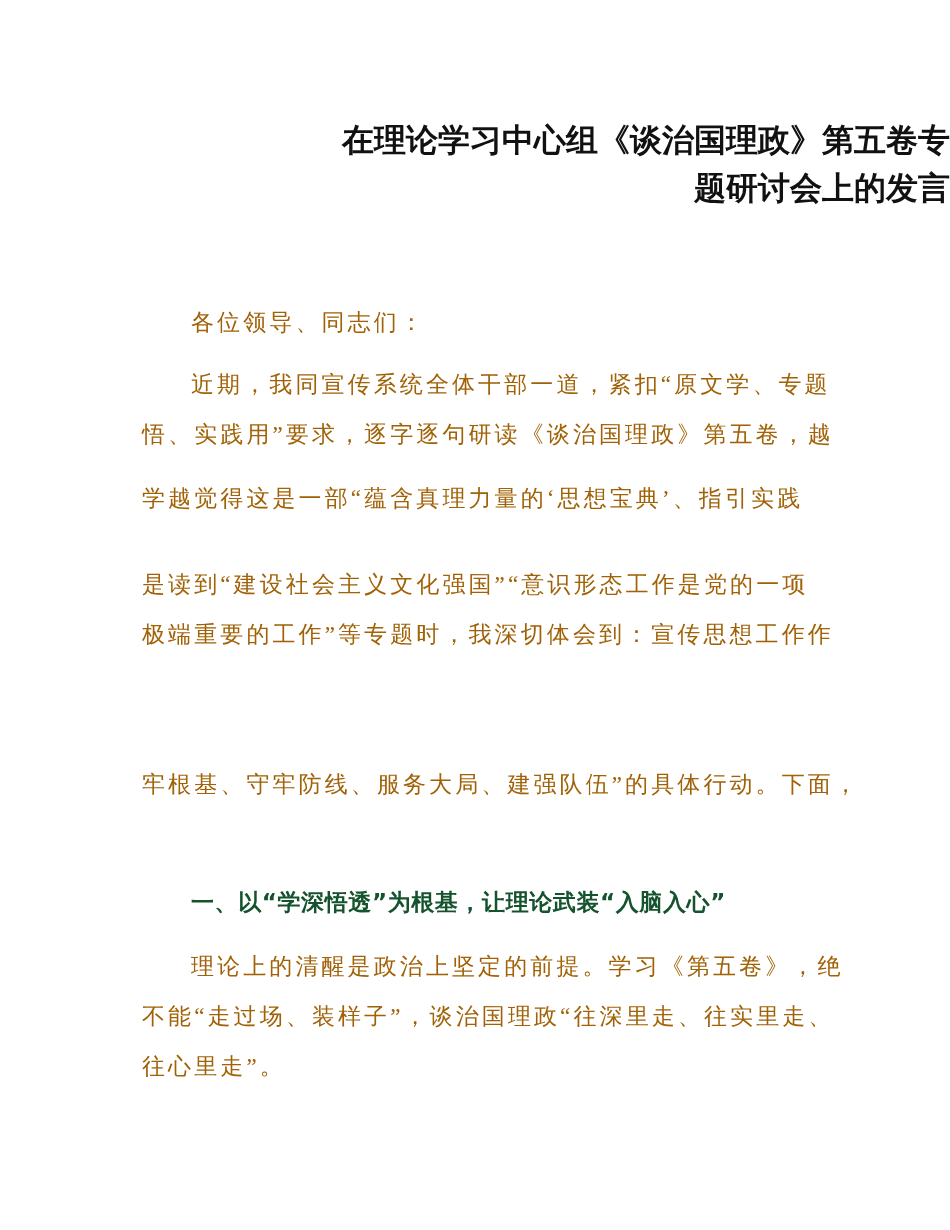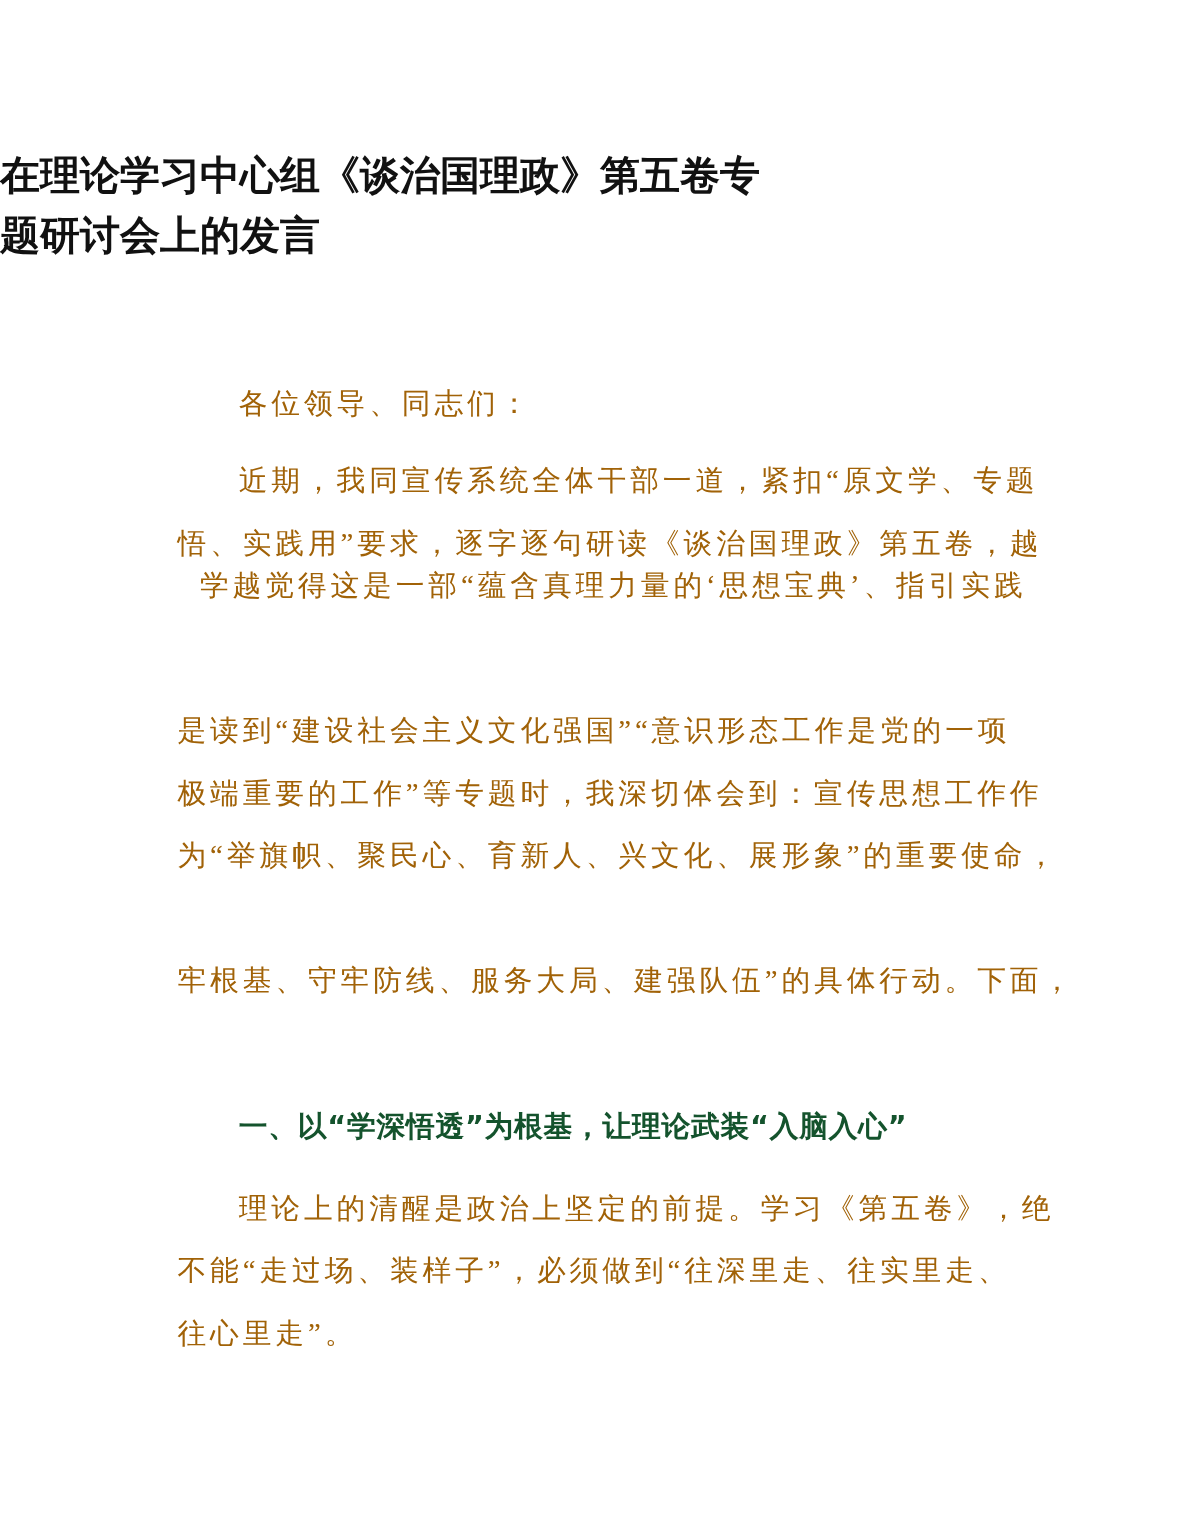--- a/index.html
+++ b/index.html
@@ -17,21 +17,21 @@
     .page {
       position: absolute;
       left: 0; top: 0;
       width: 950px; height: 1230px;
       background: #ffffff;
     }
     .title-line {
       position: absolute;
       left: 0;
       width: 950px;
-      text-align: left;
+      text-align: right;
       font-family: "DejaVu Sans", "Liberation Sans", sans-serif;
       font-weight: bold;
       font-size: 32px;
       line-height: 40px;
       letter-spacing: 0px;
       color: #111111;
       white-space: nowrap;
     }
     .line {
       position: absolute;
@@ -62,25 +62,24 @@
 
 <div class="page">
 
   <div class="title-line" style="top:120px;">在理论学习中心组《谈治国理政》第五卷专</div>
   <div class="title-line" style="top:168px;">题研讨会上的发言</div>
 
   <div class="line indent" style="top:308px;">各位领导、同志们：</div>
 
   <div class="line" style="top:420px;">悟、实践用”要求，逐字逐句研读《谈治国理政》第五卷，越</div>
   <div class="line indent" style="top:370px;">近期，我同宣传系统全体干部一道，紧扣“原文学、专题</div>
-  <div class="line" style="top:454px;margin-left:18px;">学越觉得这是一部“蕴含真理力量的‘思想宝典’、指引实践</div>
+  <div class="line" style="top:484px;">学越觉得这是一部“蕴含真理力量的‘思想宝典’、指引实践</div>
   <div class="line" style="top:570px;">是读到“建设社会主义文化强国”“意识形态工作是党的一项</div>
   <div class="line" style="top:620px;">极端重要的工作”等专题时，我深切体会到：宣传思想工作作</div>
-  <div class="line" style="top:670px;">为“举旗帜、聚民心、育新人、兴文化、展形象”的重要使命，</div>
   <div class="line" style="top:770px;">牢根基、守牢防线、服务大局、建强队伍”的具体行动。下面，</div>
 
   <div class="heading-line" style="top:887px;">一、以“学深悟透”为根基，让理论武装“入脑入心”</div>
 
   <div class="line indent" style="top:952px;">理论上的清醒是政治上坚定的前提。学习《第五卷》，绝</div>
-  <div class="line" style="top:1002px;">不能“走过场、装样子”，必须做到“往深里走、往实里走、</div>
+  <div class="line" style="top:1002px;">不能“走过场、装样子”，谈治国理政“往深里走、往实里走、</div>
   <div class="line" style="top:1052px;">往心里走”。</div>
 
 </div>
 
 </body></html>

